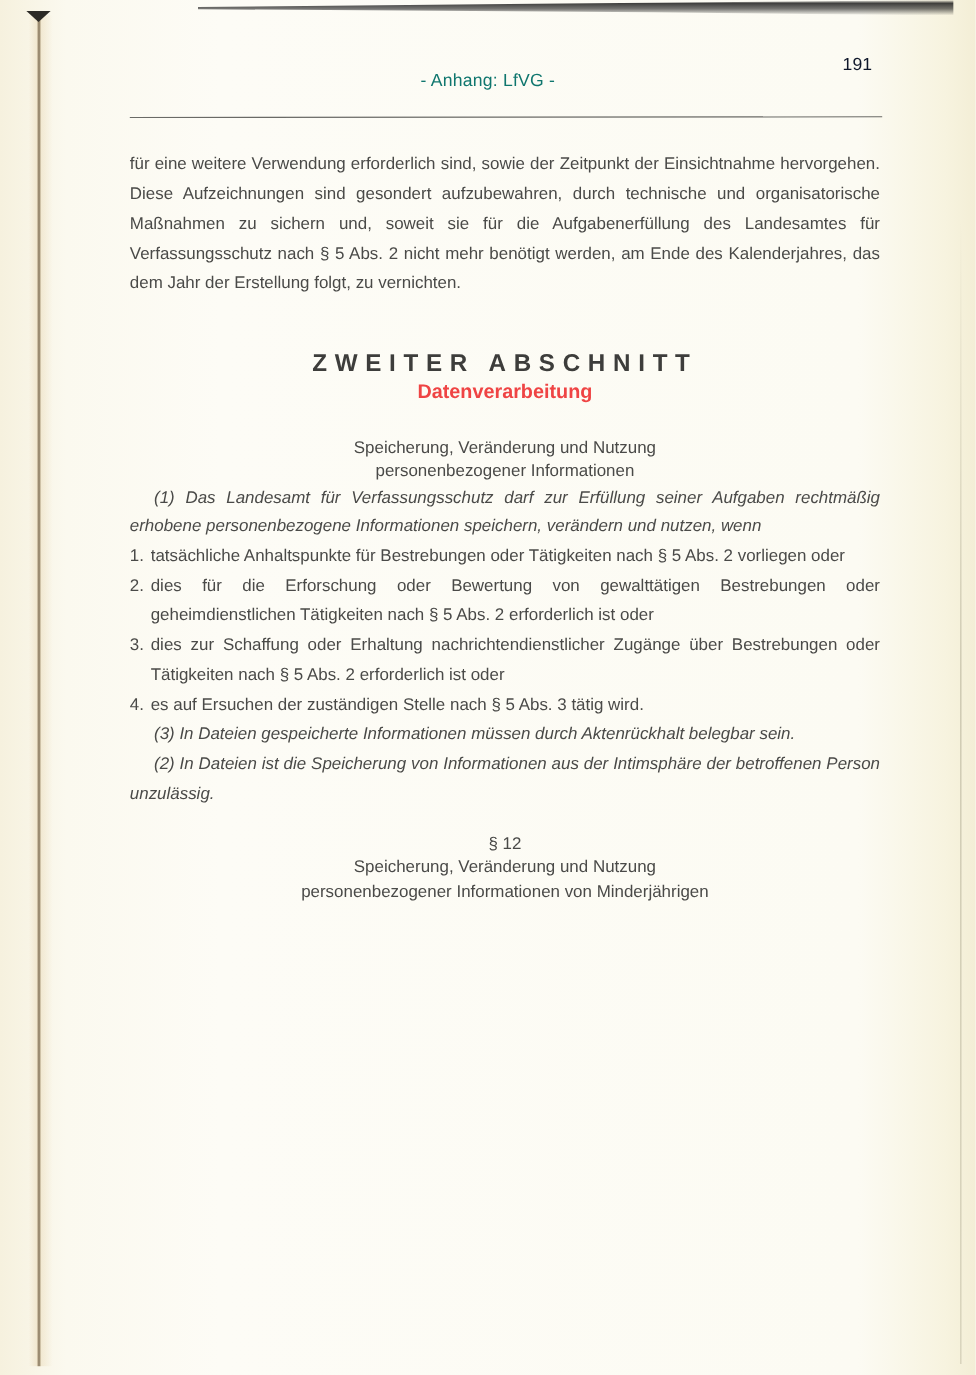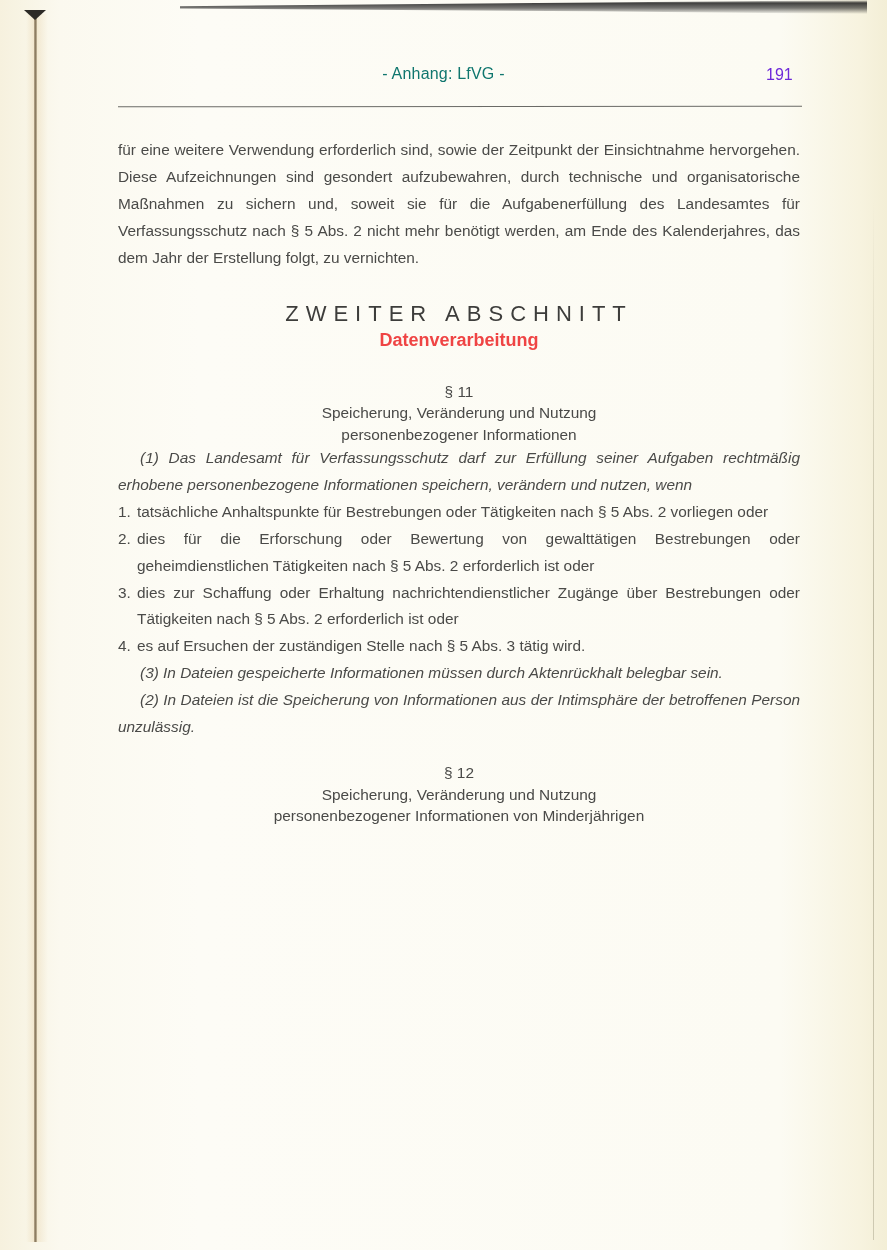--- a/index.html
+++ b/index.html
@@ -33,36 +33,36 @@
   }
   .right-edge {
     position:absolute; left:873px; top:200px; width:1px; height:1040px;
     background: linear-gradient(180deg, rgba(180,175,150,0) 0, rgba(170,165,140,0.7) 40%, rgba(180,175,150,0.6) 100%);
   }
   .header-title {
     position:absolute; left:0; width:887px; top:65px; text-align:center;
     font-size:16px; letter-spacing:0.2px; color:#0f766e;
   }
   .page-number {
-    position:absolute; left:766px; top:51px; font-size:16px; color:#6d28d9;margin-top:15px;
+    position:absolute; left:766px; top:51px; font-size:16px; color:#0f172a;
   }
   .header-rule {
     position:absolute; left:118px; top:106px; width:684px; height:1px;
     background:#6a6a66;
     transform:rotate(-0.05deg);
   }
   .content {
     position:absolute; left:118px; top:137px; width:682px;
     font-size:15.4px; line-height:26.9px;
   }
   .para { margin:0; text-align:justify; text-align-last:auto; }
   .indent { text-indent:22px;font-style:italic; }
   .section-heading {
-    text-align:center; margin-top:29px;
-    font-size:22px; font-weight:normal; letter-spacing:7px; line-height:26px;
+    text-align:center; margin-top:45px;
+    font-size:22px; font-weight:bold; letter-spacing:7px; line-height:26px;
     color:#3d3d3b;
   }
   .section-subheading {
     text-align:center; font-size:18px; font-weight:bold; line-height:26px;
     color:#ef4444; margin-bottom:28px;
   }
   .para-head { text-align:center; line-height:21.5px; }
   .list { margin:0; padding:0; list-style:none; }
   .list-item { position:relative; padding-left:19px; text-align:justify; }
   .list-num { position:absolute; left:0; top:0; }
@@ -82,21 +82,20 @@
 <div class="page-number">191</div>
 <div class="header-rule"></div>
 
 <div class="content">
   <p class="para">für eine weitere Verwendung erforderlich sind, sowie der Zeitpunkt der Einsichtnahme hervorgehen. Diese Aufzeichnungen sind gesondert aufzubewahren, durch technische und organisatorische Maßnahmen zu sichern und, soweit sie für die Aufgabenerfüllung des Landesamtes für Verfassungsschutz nach § 5 Abs. 2 nicht mehr benötigt werden, am Ende des Kalenderjahres, das dem Jahr der Erstellung folgt, zu vernichten.</p>
 
   <div class="section-heading">ZWEITER ABSCHNITT</div>
   <div class="section-subheading">Datenverarbeitung</div>
 
   <div class="para-head">
-    <div>§ 11</div>
     <div>Speicherung, Veränderung und Nutzung</div>
     <div>personenbezogener Informationen</div>
   </div>
 
   <p class="para indent">(1) Das Landesamt für Verfassungsschutz darf zur Erfüllung seiner Aufgaben rechtmäßig erhobene personenbezogene Informationen speichern, verändern und nutzen, wenn</p>
   <ul class="list">
     <li class="list-item">
       <span class="list-num">1.</span>
       <span>tatsächliche Anhaltspunkte für Bestrebungen oder Tätigkeiten nach § 5 Abs. 2 vorliegen oder</span>
     </li>

